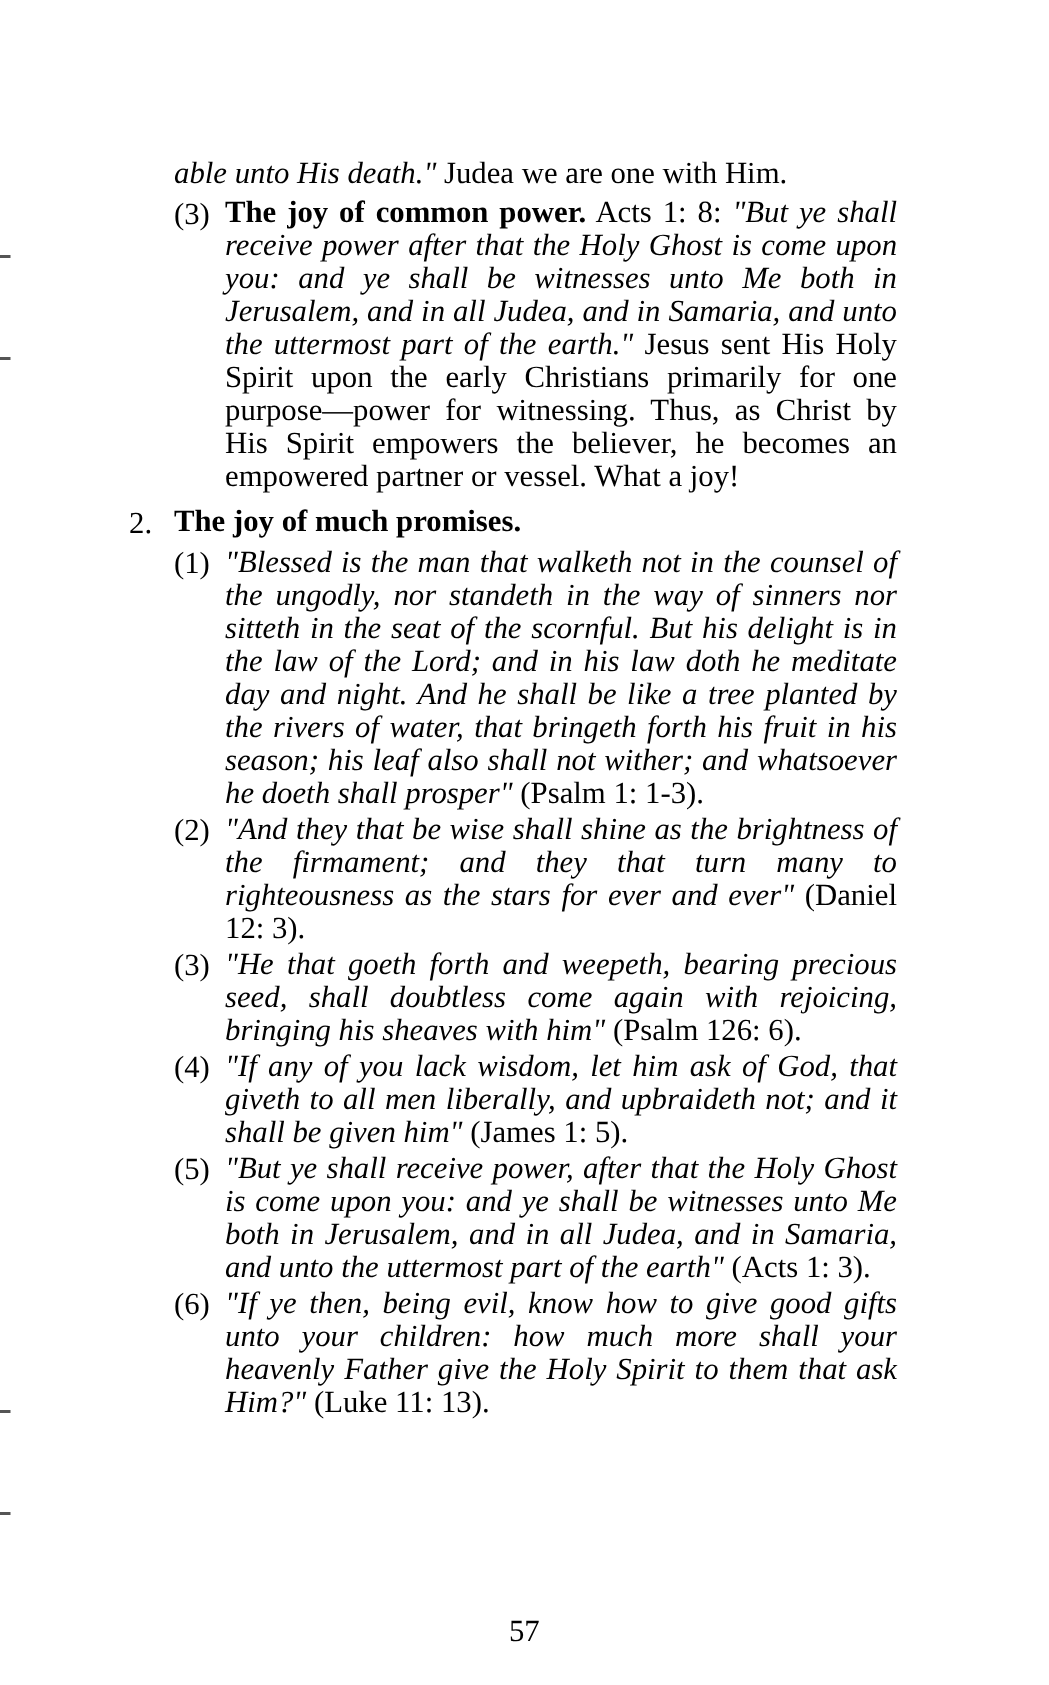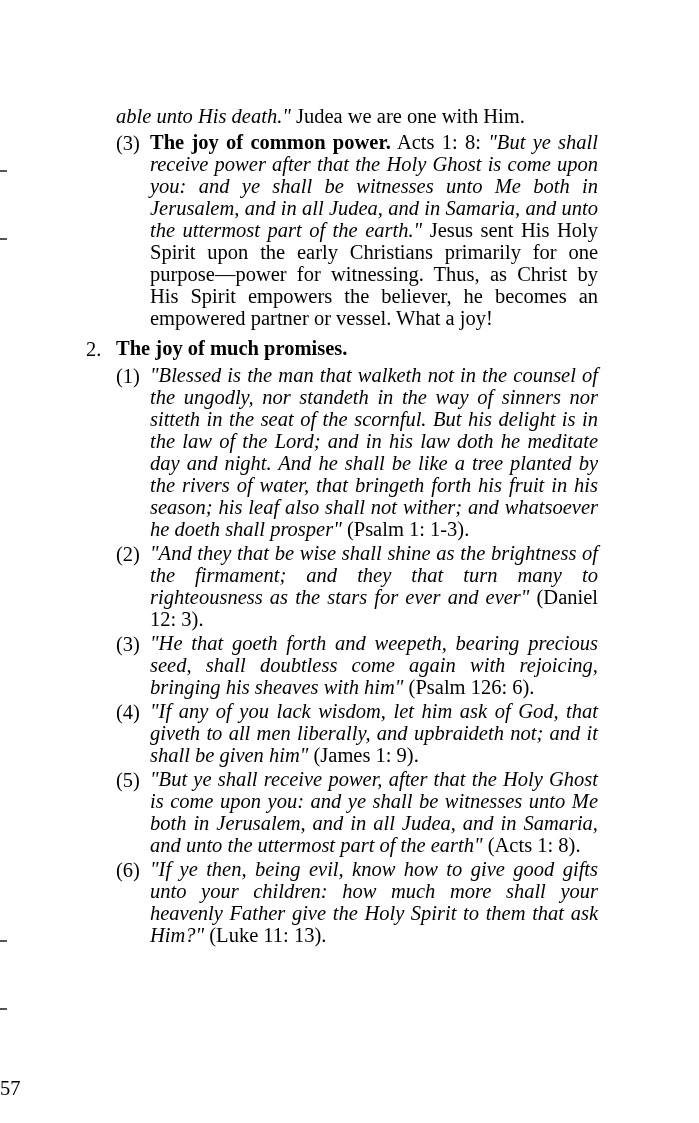--- a/index.html
+++ b/index.html
@@ -74,21 +74,21 @@
   }
   .heading-text {
     font-weight: bold;
     font-style: normal;
   }
   .page-number {
     position: absolute;
     left: 0;
     top: 1077px;
     width: 699px;
-    text-align: left;
+    text-align: center;
     font-size: 20.5px;
     font-family: "Liberation Serif", serif;
   }
   
   .edge-mark {
     position: absolute;
     background: #555;
     width: 7px;
     height: 2px;
     left: 0;
@@ -148,28 +148,28 @@
     <div class="row lvl2">
       <div class="marker">(3)</div>
       <div class="body">
         <span class="italic">"He that goeth forth and weepeth, bearing precious seed, shall doubtless come again with rejoicing, bringing his sheaves with him"</span><span> (Psalm 126: 6).</span>
       </div>
     </div>
 
     <div class="row lvl2">
       <div class="marker">(4)</div>
       <div class="body">
-        <span class="italic">"If any of you lack wisdom, let him ask of God, that giveth to all men liberally, and upbraideth not; and it shall be given him"</span><span> (James 1: 9).</span>
+        <span class="italic">"If any of you lack wisdom, let him ask of God, that giveth to all men liberally, and upbraideth not; and it shall be given him"</span><span> (James 1: 5).</span>
       </div>
     </div>
 
     <div class="row lvl2">
       <div class="marker">(5)</div>
       <div class="body">
-        <span class="italic">"But ye shall receive power, after that the Holy Ghost is come upon you: and ye shall be witnesses unto Me both in Jerusalem, and in all Judea, and in Samaria, and unto the uttermost part of the earth"</span><span> (Acts 1: 8).</span>
+        <span class="italic">"But ye shall receive power, after that the Holy Ghost is come upon you: and ye shall be witnesses unto Me both in Jerusalem, and in all Judea, and in Samaria, and unto the uttermost part of the earth"</span><span> (Acts 1: 3).</span>
       </div>
     </div>
 
     <div class="row lvl2">
       <div class="marker">(6)</div>
       <div class="body">
         <span class="italic">"If ye then, being evil, know how to give good gifts unto your children: how much more shall your heavenly Father give the Holy Spirit to them that ask Him?"</span><span> (Luke 11: 13).</span>
       </div>
     </div>
 

